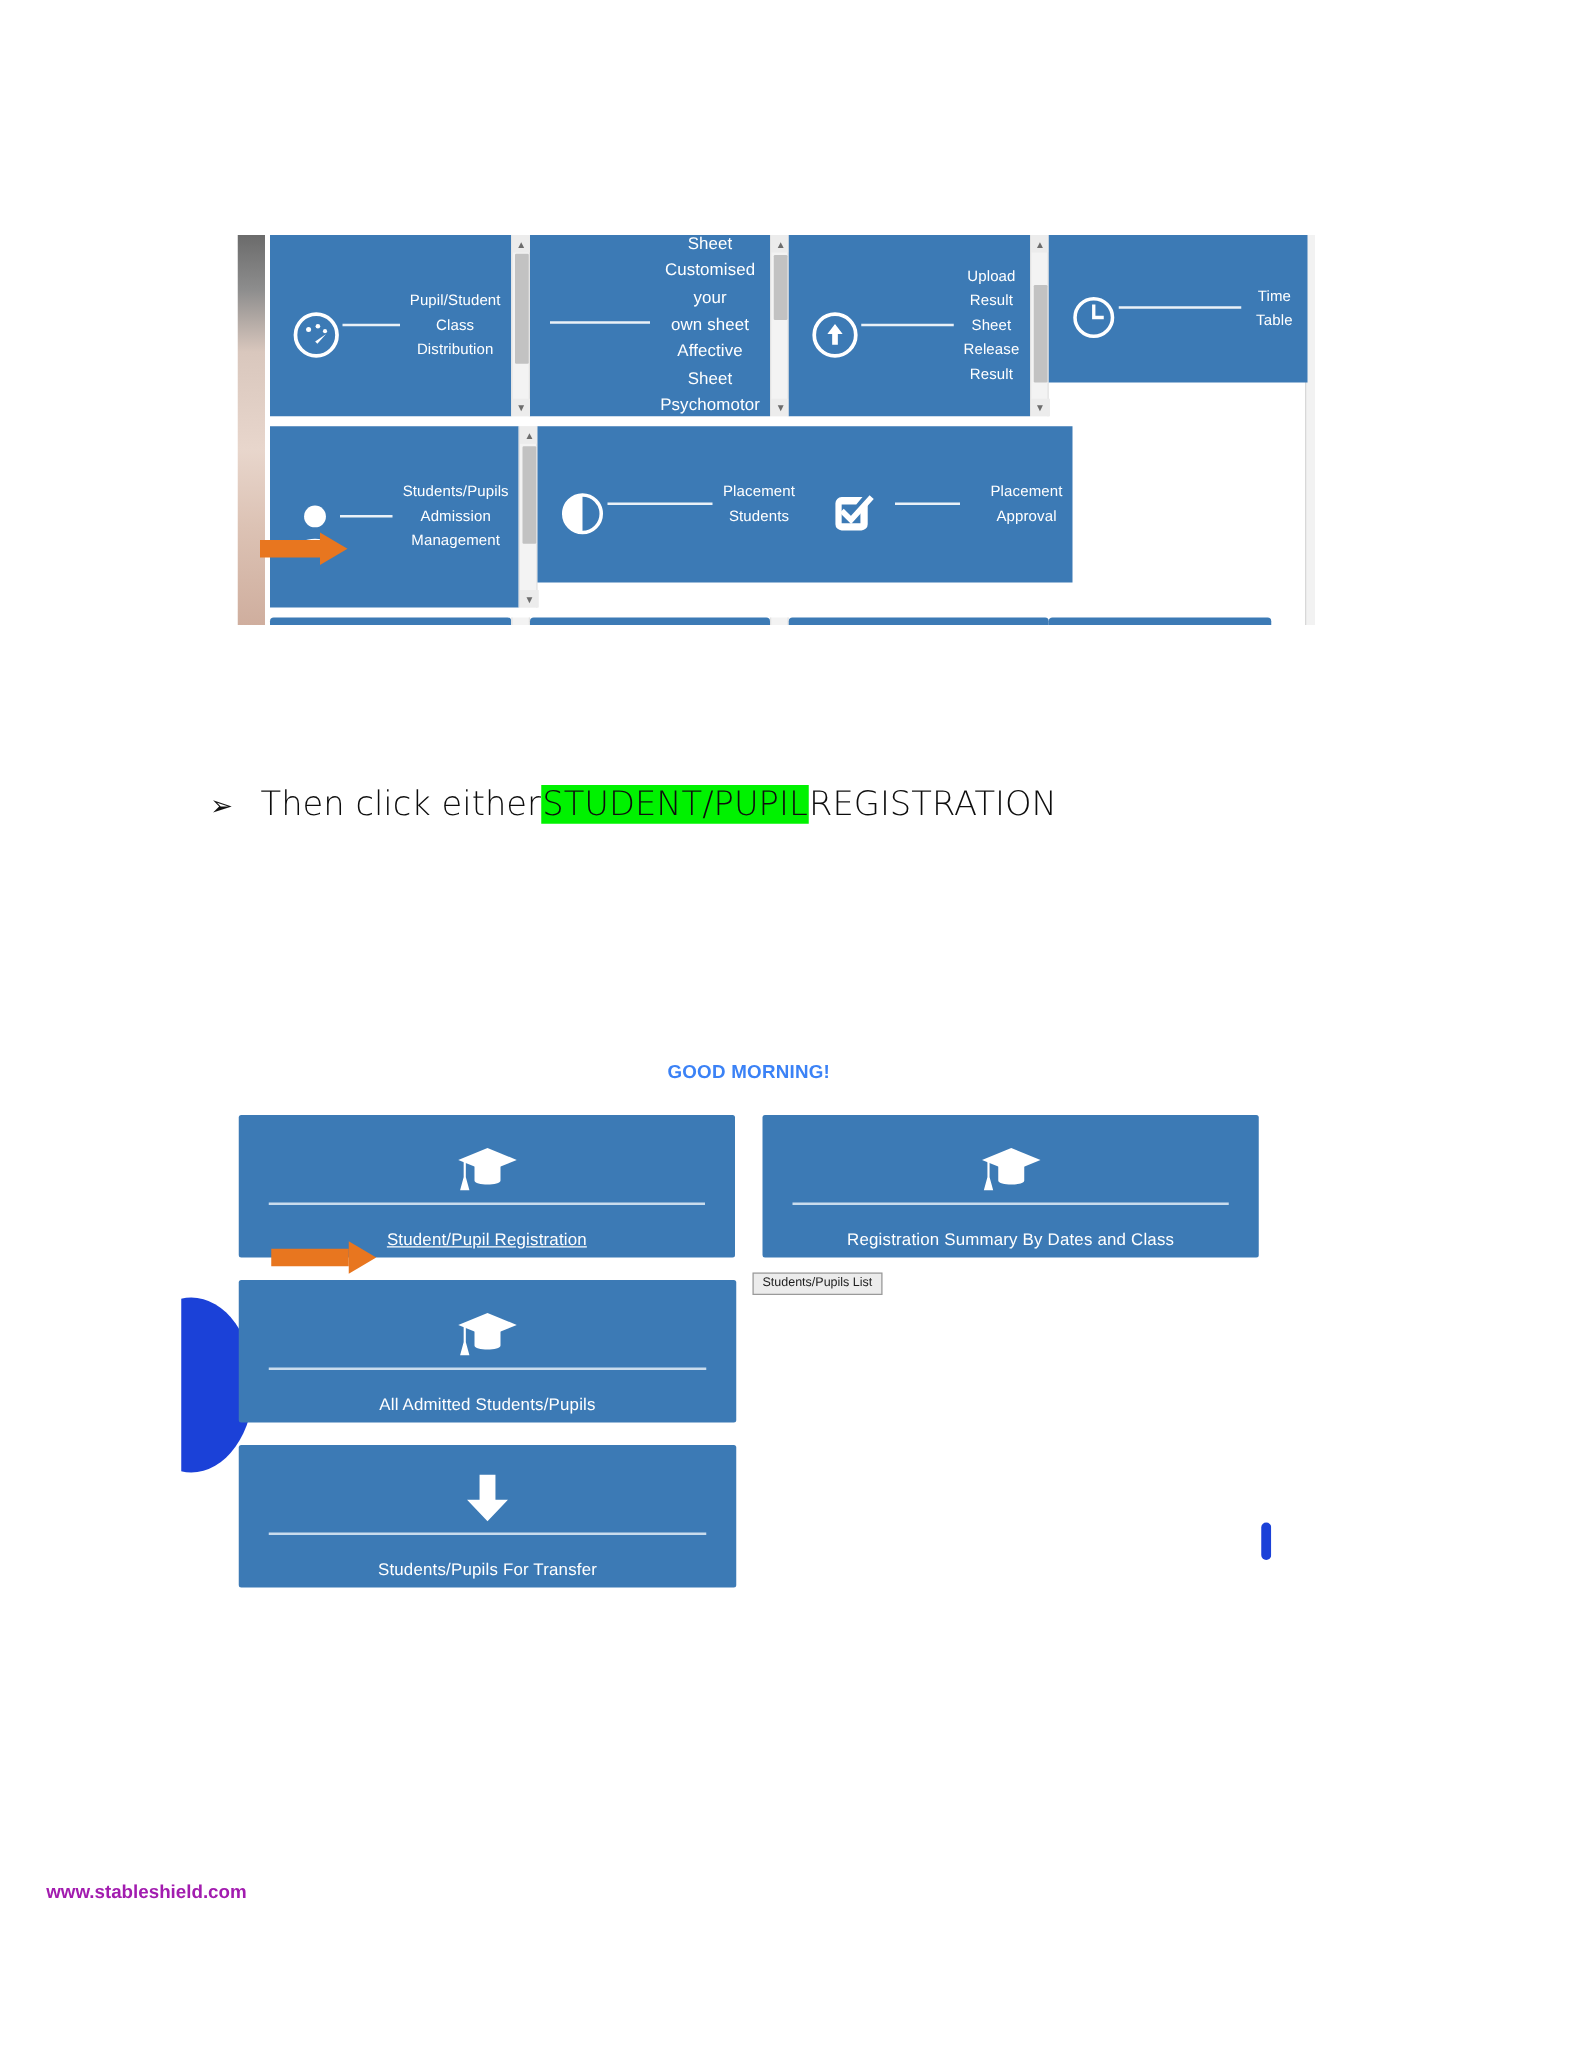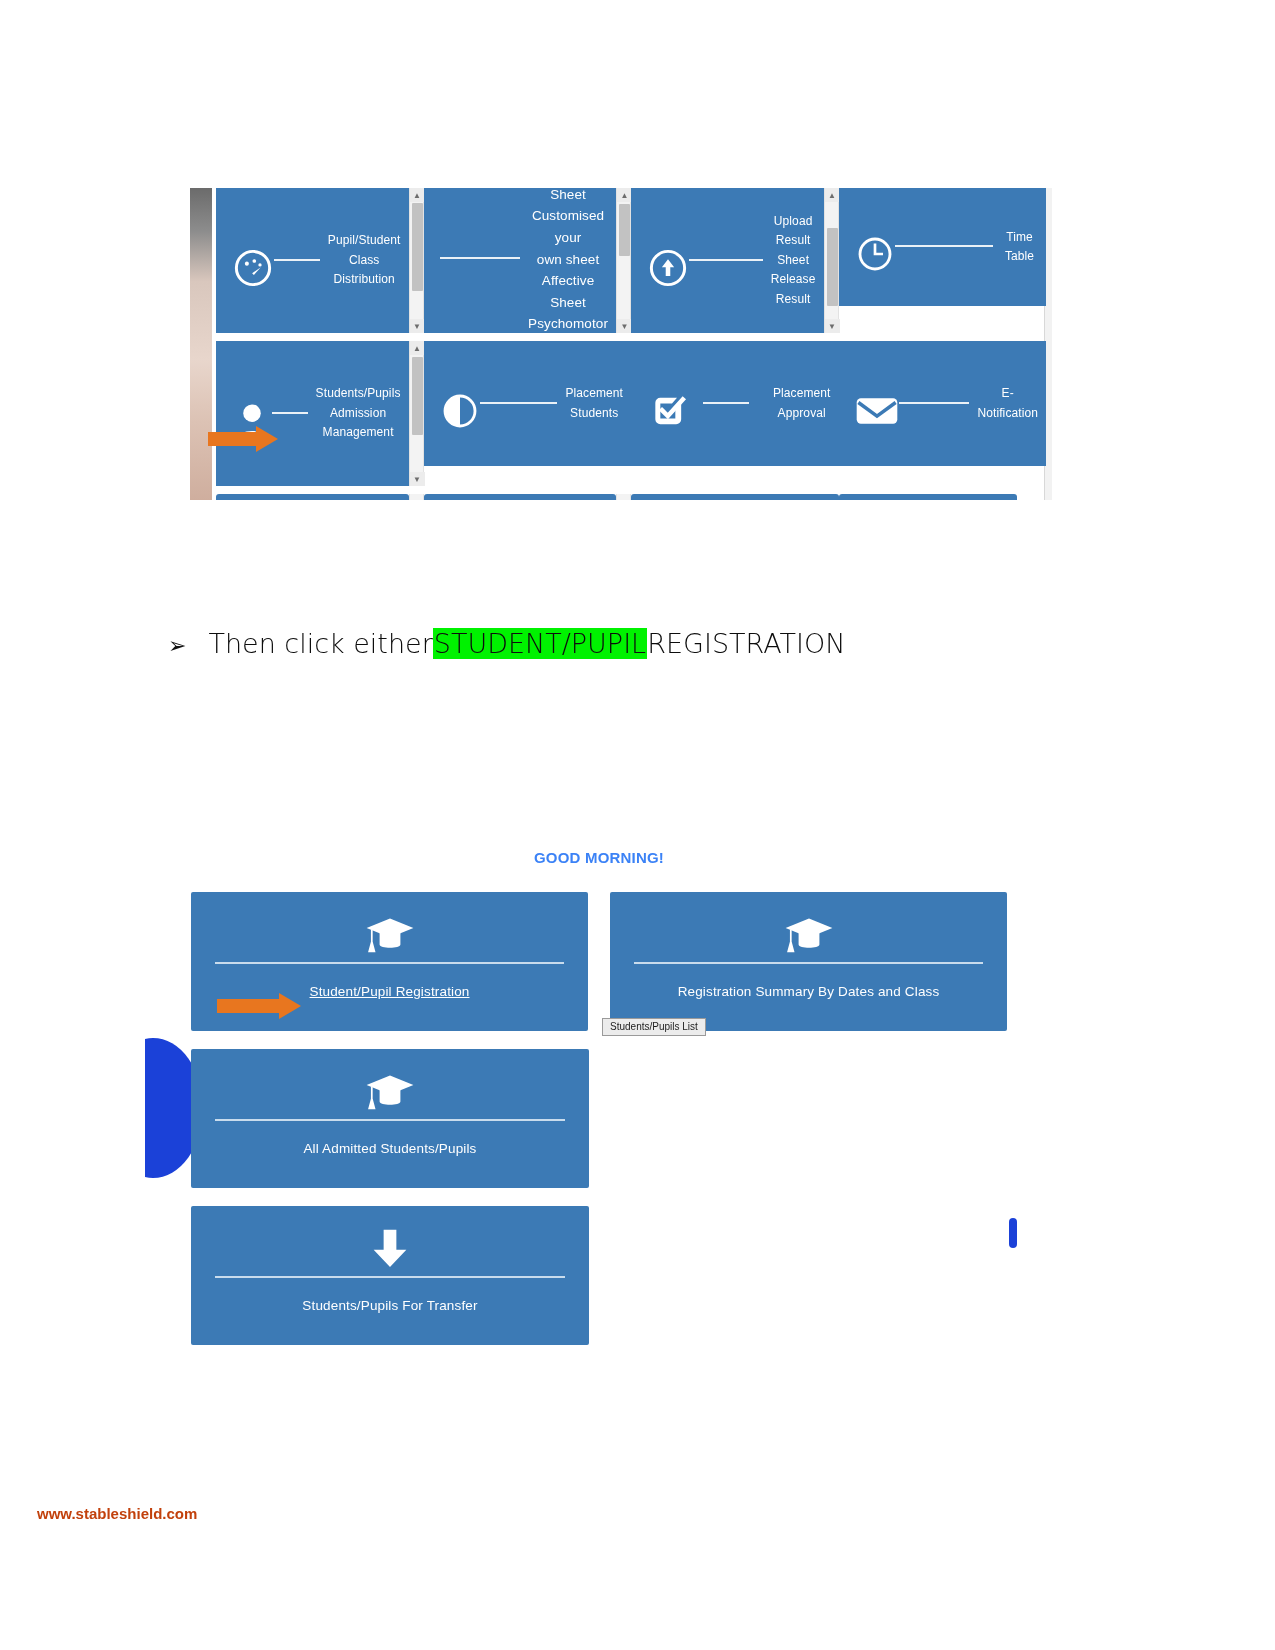--- a/index.html
+++ b/index.html
@@ -209,21 +209,21 @@
   .btile-grid {
     padding: 26px 10px 0 10px;
   }
   .btile-row {
     display: flex;
     gap: 22px;
     margin-bottom: 18px;
   }
   .btile {
     width: 398px;
-    height: 139px;
+    height: 114px;
     background: #3c7ab5;
     border-radius: 2px;
     display: flex;
     flex-direction: column;
     align-items: center;
     position: relative;
   }
   .btile-icon {
     margin-top: 20px;
     height: 44px;
@@ -260,21 +260,21 @@
     font-family: "Liberation Sans", sans-serif;
   }
 
   
   .footer {
     position: absolute;
     left: 37px;
     top: 1505px;
     font-size: 15px;
     font-weight: bold;
-    color: #c2410c;
+    color: #a21caf;
     font-family: "Liberation Sans", sans-serif;
   }
 </style>
 </head>
 <body>
 
 <div class="shot1">
 
   <div class="shot1-leftstrip"></div>
   <div class="shot1-rightedge"></div>
@@ -388,32 +388,20 @@
             <svg width="40" height="40" viewBox="0 0 48 48">
               <path d="M10 14 A6 6 0 0 1 16 8 L36 8 L30 15 L16 15 L16 33 L34 33 L34 22 L41 15 L41 34 A6 6 0 0 1 35 40 L16 40 A6 6 0 0 1 10 34 Z" fill="#fff"></path>
               <path d="M18 23 L25 30 L43 10" fill="none" stroke="#fff" stroke-width="5.4" stroke-linecap="square"></path>
             </svg>
           </div>
           <div class="tile-rule"></div>
           <div class="tile-label">Placement Approval</div>
         </div>
       </div>
 
-      <div class="tcell">
-        <div class="tile" style="height:125px;">
-          <div class="tile-icon">
-            <svg width="44" height="34" viewBox="0 0 52 38">
-              <rect x="2" y="4" width="48" height="30" rx="5" fill="#fff"></rect>
-              <path d="M4 9 L26 25 L48 9" fill="none" stroke="#3c7ab5" stroke-width="4.2"></path>
-            </svg>
-          </div>
-          <div class="tile-rule"></div>
-          <div class="tile-label">E-Notification</div>
-        </div>
-      </div>
 
     </div>
 
     <div class="trow" style="height:20px;">
       <div class="tcell" style="height:20px;">
         <div class="tile" style="border-radius:3px 3px 0 0;"></div>
         <div class="sbar"></div>
       </div>
       <div class="tcell" style="height:20px;">
         <div class="tile" style="border-radius:3px 3px 0 0;"></div>

